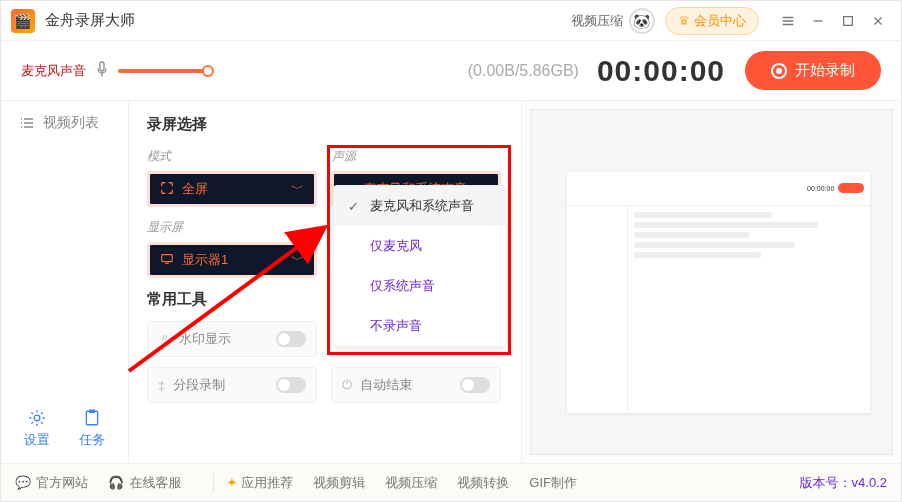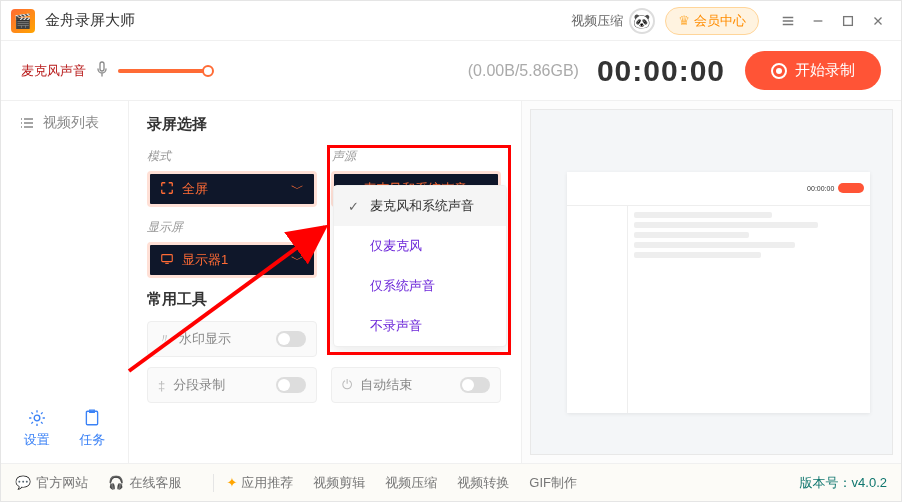--- a/index.html
+++ b/index.html
@@ -87,21 +87,21 @@
 .mini .mini-row { height:6px; background:#eee; margin-bottom:4px; border-radius:2px; }
 
 
 .footer { height: 38px; border-top: 1px solid #f0f0f0; background: #fcfbf7; display: flex; align-items: center; padding: 0 14px; font-size: 13px; color: #777; }
 .foot-item { display: flex; align-items: center; margin-right: 20px; cursor: pointer; }
 .foot-item .f-icon { color: #ffa500; margin-right: 5px; }
 .foot-item.green .f-icon { color: #4caf50; }
 .foot-sep { width: 1px; height: 18px; background: #e5e5e5; margin: 0 12px; }
 .foot-star { color: #ffa500; margin-right: 4px; }
 .foot-spacer { flex: 1; }
-.version { color: #0f766e; }
+.version { color: #6d28d9; }
 </style>
 </head>
 <body>
 
 <div class="window">
 
   <div class="titlebar">
     <div class="app-logo">🎬</div>
     <div class="app-title">金舟录屏大师</div>
     <div class="titlebar-spacer"></div>

